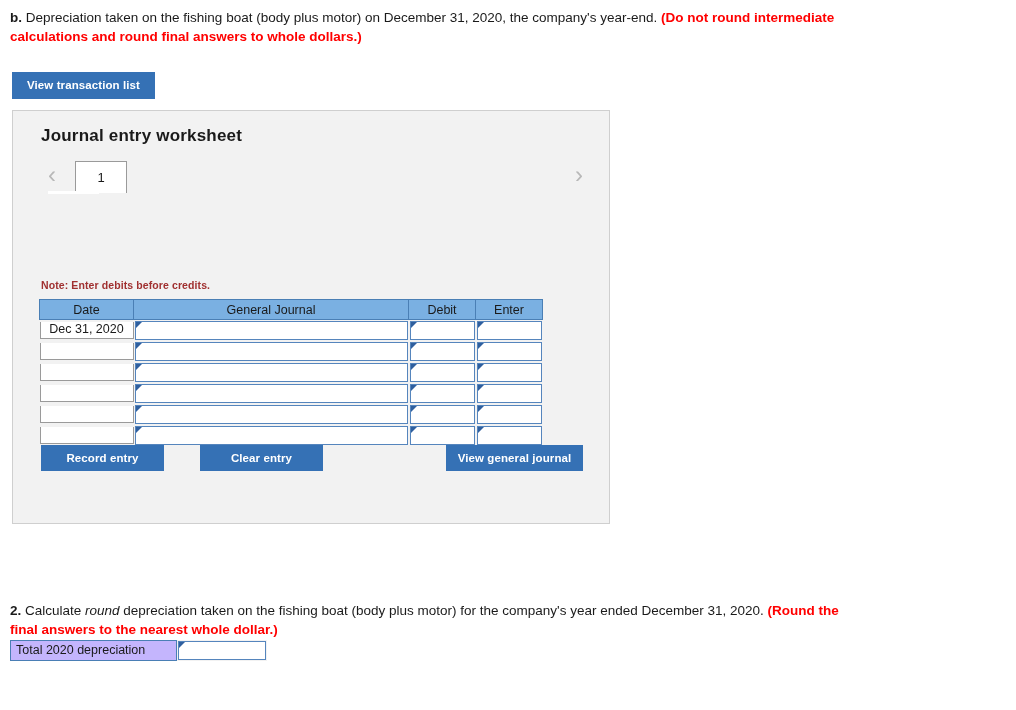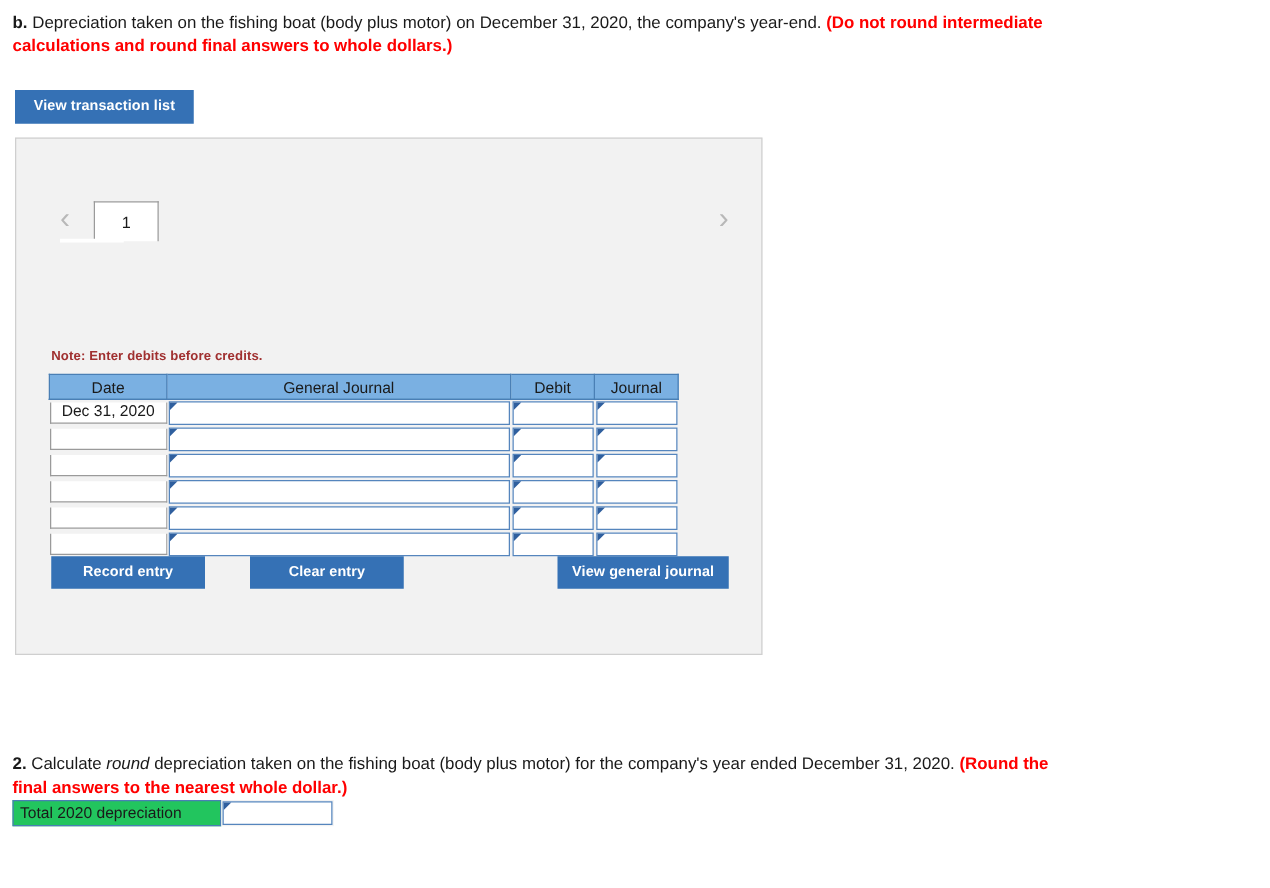--- a/index.html
+++ b/index.html
@@ -202,21 +202,21 @@
   }
 
   .total-row{
     position:absolute;
     left:10px; top:640px;
     width:257px; height:21px;
     display:flex;
   }
   .total-label{
     width:167px;
-    background:#22c55e;
+    background:#c4b5fd;
     border:1px solid #4a7fb5;
     box-sizing:border-box;
     font-size:12.5px;
     color:#1a1a1a;
     line-height:19px;
     padding-left:5px;
   }
   .total-input-wrap{
     position:relative;
     width:90px;
@@ -227,38 +227,39 @@
 <body>
 
 <div class="question">
   <span class="q-label">b.</span><span> Depreciation taken on the fishing boat (body plus motor) on December 31, 2020, the company's year-end. </span><span class="red">(Do not round intermediate calculations and round final answers to whole dollars.)</span>
 </div>
 
 <button class="btn" id="view-transaction-list">View transaction list</button>
 
 <div class="panel">
 
+  <div class="panel-title">Journal entry worksheet</div>
 
   <div class="tabstrip">
     <div class="chev chev-left">‹</div>
     <div class="tab">1</div>
     <div class="chev chev-right">›</div>
   </div>
 
   <div class="tab-mask"></div>
 
   <div class="note">Note: Enter debits before credits.</div>
 
   <table class="jtable">
     <thead>
       <tr>
         <th class="col-date">Date</th>
         <th class="col-gj">General Journal</th>
         <th class="col-debit">Debit</th>
-        <th class="col-credit">Journal</th>
+        <th class="col-credit">Enter</th>
       </tr>
     </thead>
     <tbody>
       <tr>
         <td>
             <div class="cell-date first">Dec 31, 2020</div>
           </td>
         <td>
             <div class="inwrap">
               <div class="inp"></div>

